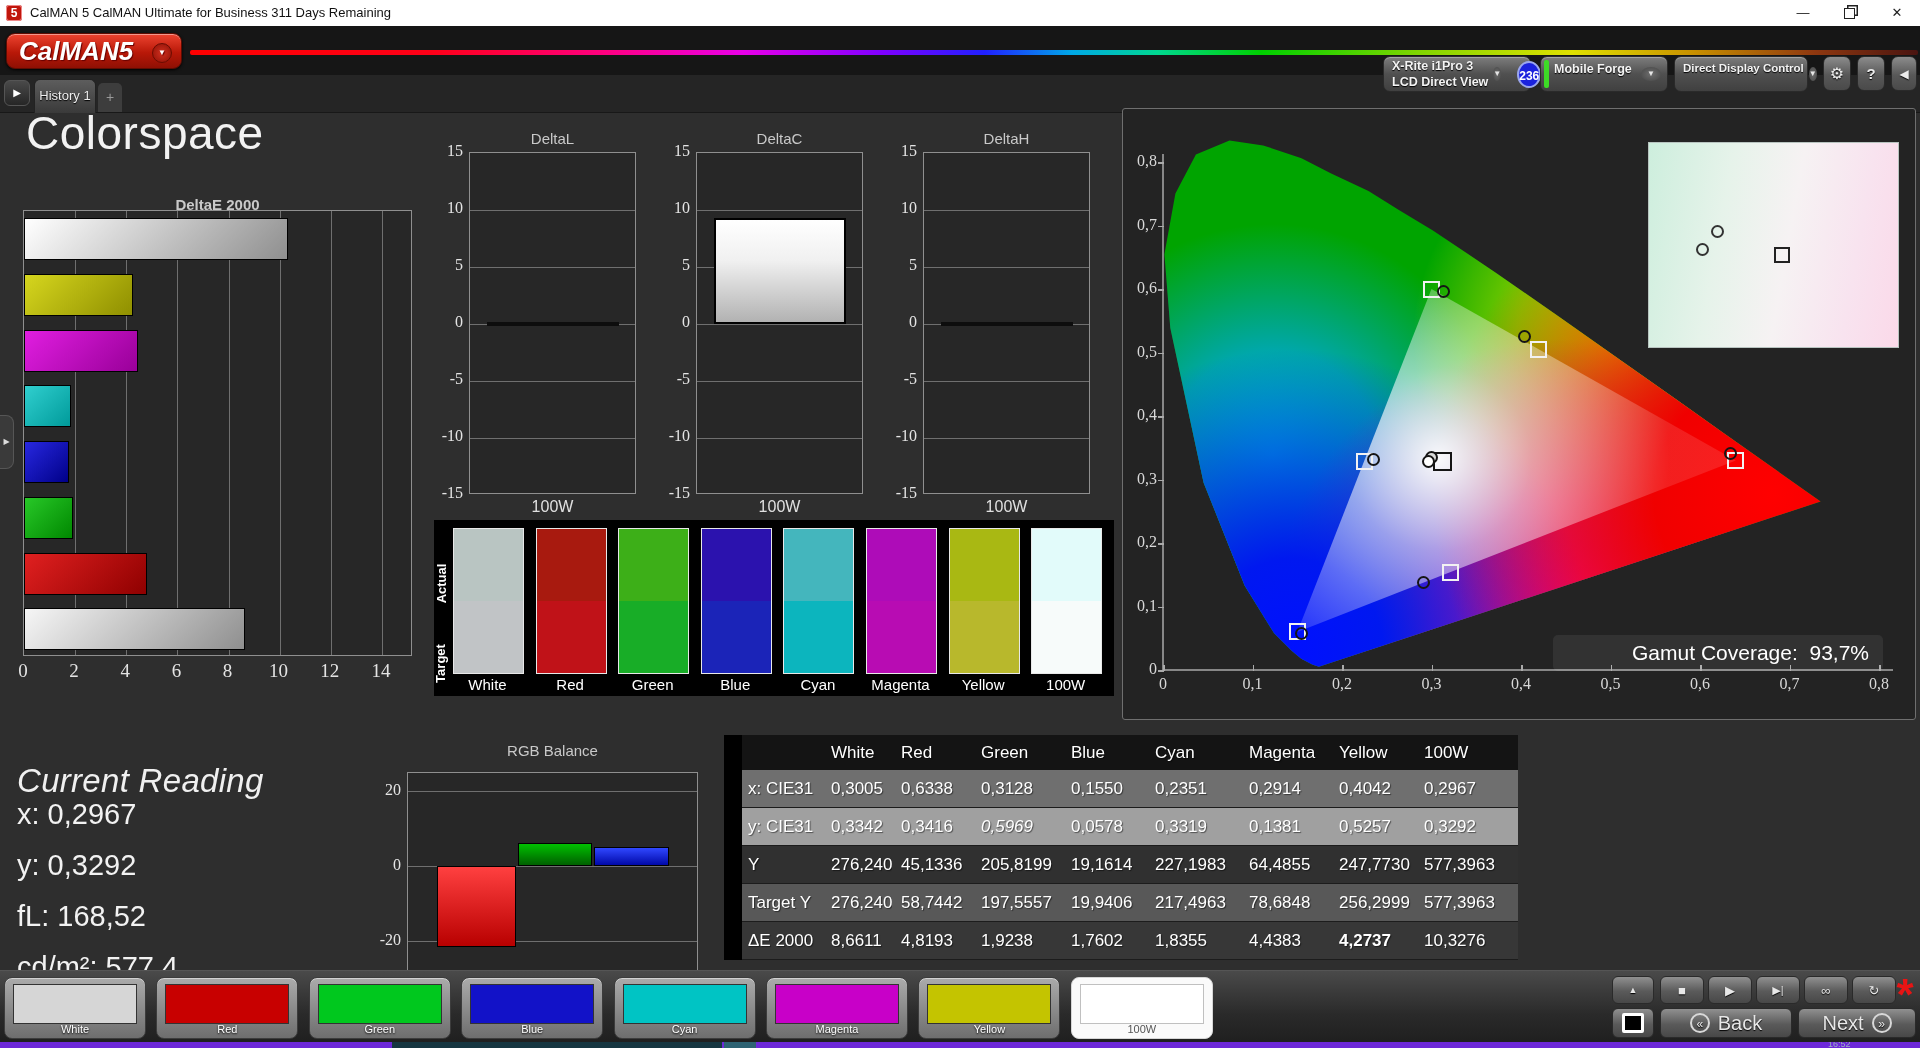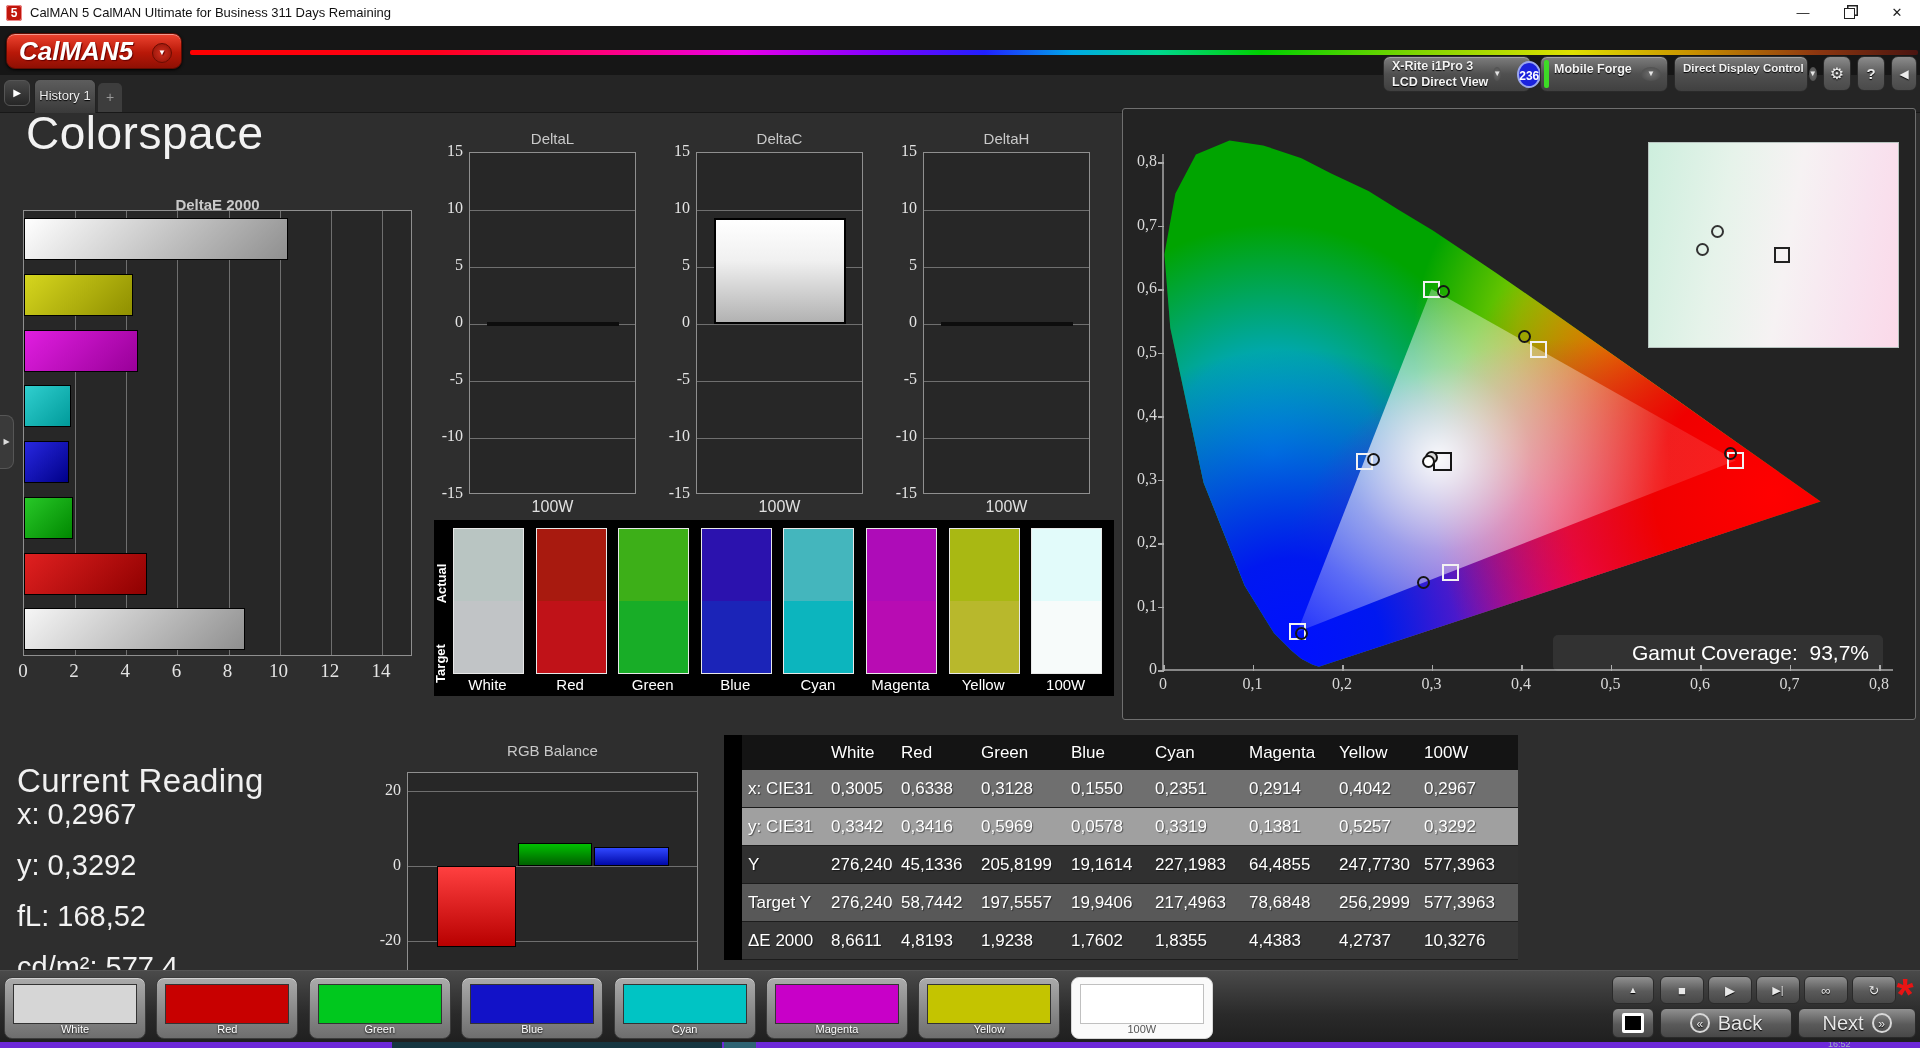--- a/index.html
+++ b/index.html
@@ -23,21 +23,21 @@
   
   .dd{position:absolute;top:56px;height:36px;border-radius:7px;background:linear-gradient(#7d7d7d,#505050 50%,#404040);border:1px solid #2a2a2a;box-shadow:inset 0 1px 0 rgba(255,255,255,.3);display:flex;align-items:center;box-sizing:border-box;}
   .dd .accent{width:5px;align-self:stretch;margin:3px 0 3px 3px;border-radius:2px;}
   .dd .txt{color:#f4f4f4;font-size:12.5px;font-weight:bold;line-height:1.3;padding:0 5px;text-shadow:0 1px 1px #000;white-space:nowrap;}
   .dd .arr{color:#e6e6e6;font-size:8px;background:radial-gradient(#6e6e6e,#444);border-radius:50%;width:20px;height:14px;line-height:14px;text-align:center;margin:0 6px 0 auto;}
   .badge{width:27px;height:27px;border-radius:50%;background:#1b22dd;border:2px solid #9aa6ee;color:#fff;font-size:12px;font-weight:bold;text-align:center;line-height:26px;margin-right:5px;box-sizing:border-box;}
   .vsep{width:1px;align-self:stretch;background:#3a3a3a;margin:4px 5px;}
   .sqbtn{position:absolute;top:56px;height:35px;border-radius:7px;background:linear-gradient(#8c8c8c,#585858 55%,#4a4a4a);border:1px solid #2a2a2a;color:#ececec;display:flex;align-items:center;justify-content:center;text-shadow:0 1px 1px #000;box-sizing:border-box;}
   
   .h1{position:absolute;color:#f2f2f2;font-size:46px;letter-spacing:.5px;}
-  .h2{position:absolute;color:#f0f0f0;font-size:33px;letter-spacing:.3px;}
+  .h2{position:absolute;color:#f0f0f0;font-size:33px;letter-spacing:.3px;font-style:italic;}
   .reading-line{position:absolute;color:#f2f2f2;font-size:29px;}
   
   .plot{position:absolute;background:#272727;border:1px solid #8f8f8f;box-sizing:border-box;}
   .ct{position:absolute;color:#c9c9c9;font-size:15px;text-align:center;}
   .gl-v{position:absolute;top:0;bottom:0;width:1px;background:#6f6f6f;}
   .gl-h{position:absolute;left:0;right:0;height:1px;background:#6f6f6f;}
   .bar{position:absolute;border:1px solid #000;box-sizing:border-box;}
   .tickS{position:absolute;font-family:"Liberation Serif",serif;color:#e4e4e4;}
   .xlabel{position:absolute;color:#e0e0e0;font-size:16px;text-align:center;}
   
@@ -419,21 +419,21 @@
         <div class="tc" style="width: 84px;">0,1550</div>
         <div class="tc" style="width: 94px;">0,2351</div>
         <div class="tc" style="width: 90px;">0,2914</div>
         <div class="tc" style="width: 85px;">0,4042</div>
         <div class="tc" style="width: 103px;">0,2967</div>
       </div>
       <div class="trow" style="top: 808px; height: 38px; background: rgb(160, 160, 160); border-bottom: 1px solid rgb(28, 28, 28); box-sizing: border-box;">
         <div class="tc" style="width: 80px; padding-left: 6px;">y: CIE31</div>
         <div class="tc" style="width: 70px;">0,3342</div>
         <div class="tc" style="width: 80px;">0,3416</div>
-        <div class="tc" style="width: 90px;">0,5969</div>
+        <div class="tc" style="width: 90px; font-style: italic;">0,5969</div>
         <div class="tc" style="width: 84px;">0,0578</div>
         <div class="tc" style="width: 94px;">0,3319</div>
         <div class="tc" style="width: 90px;">0,1381</div>
         <div class="tc" style="width: 85px;">0,5257</div>
         <div class="tc" style="width: 103px;">0,3292</div>
       </div>
       <div class="trow" style="top: 846px; height: 38px; background: rgb(48, 48, 48); border-bottom: 1px solid rgb(28, 28, 28); box-sizing: border-box;">
         <div class="tc" style="width: 80px; padding-left: 6px;">Y</div>
         <div class="tc" style="width: 70px;">276,2405</div>
         <div class="tc" style="width: 80px;">45,1336</div>
@@ -456,21 +456,21 @@
         <div class="tc" style="width: 103px;">577,3963</div>
       </div>
       <div class="trow" style="top: 922px; height: 38px; background: rgb(55, 55, 55); border-bottom: 1px solid rgb(28, 28, 28); box-sizing: border-box; text-align: right;">
         <div class="tc" style="width: 80px; padding-left: 6px;">ΔE 2000</div>
         <div class="tc" style="width: 70px;">8,6611</div>
         <div class="tc" style="width: 80px;">4,8193</div>
         <div class="tc" style="width: 90px;">1,9238</div>
         <div class="tc" style="width: 84px;">1,7602</div>
         <div class="tc" style="width: 94px;">1,8355</div>
         <div class="tc" style="width: 90px;">4,4383</div>
-        <div class="tc" style="width: 85px;">4,2737</div>
+        <div class="tc" style="width: 85px; font-weight: bold;">4,2737</div>
         <div class="tc" style="width: 103px;">10,3276</div>
       </div>
     </div>
 
   <div class="bottombar">
     <div id="tiles">
         <div class="tile" style="left: 4px;">
           <div class="sw" style="background: rgb(214, 214, 214);"></div>
           <div class="lb">White</div>
         </div>

